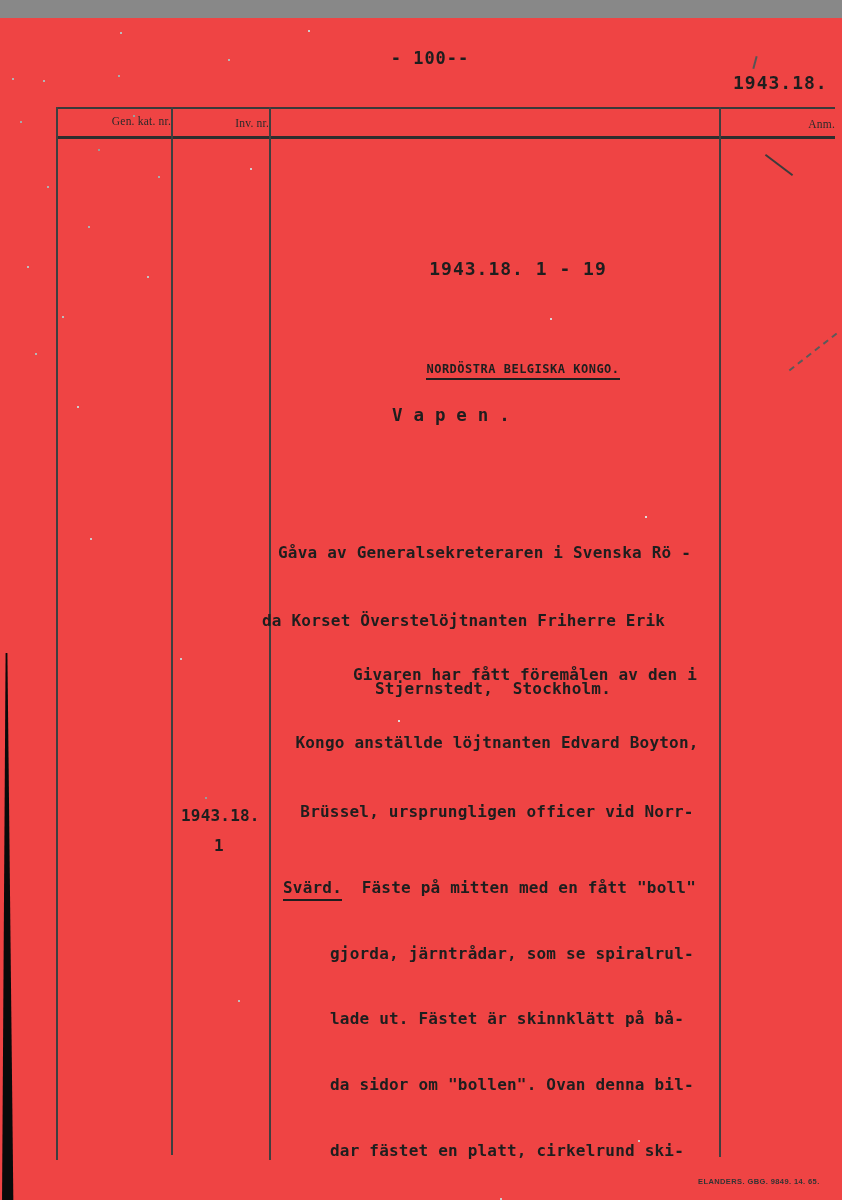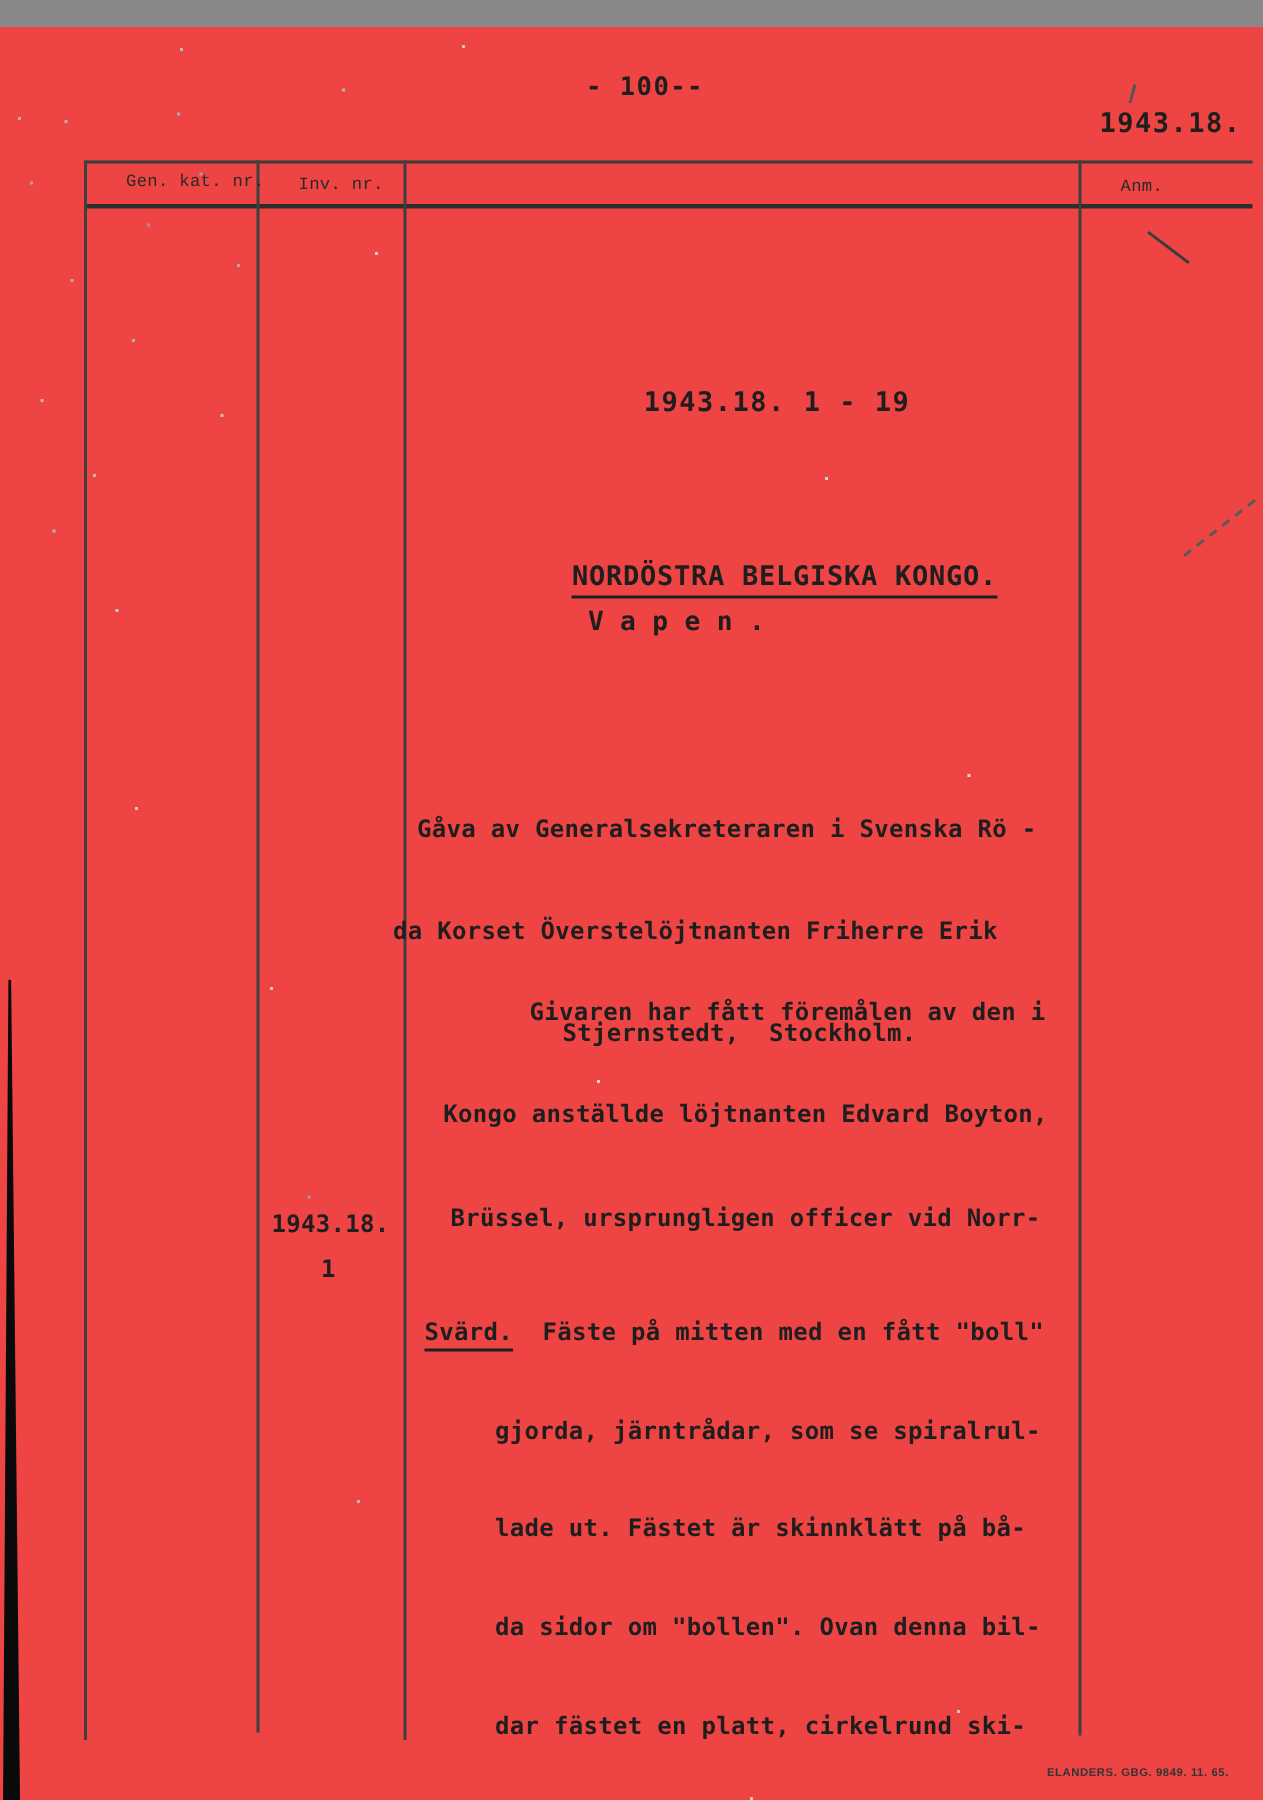--- a/index.html
+++ b/index.html
@@ -20,26 +20,25 @@
     color:#1e1e1e;
     font-size:16px;
     white-space:pre;
     letter-spacing:0.2px;
   }
   .center{text-align:center;}
   .u{border-bottom:2px solid #1e1e1e;padding-bottom:2px;}
   
   .formlabel{
     position:absolute;
-    font-family:Liberation Mono, monospace;
+    font-family:Liberation Serif, serif;
     font-size:11.5px;
     color:#2a2a2a;
-    text-align:left;
+    text-align:right;
     letter-spacing:0.2px;
-    padding-left:28px;
   }
   
   .hline{position:absolute;background:#3a3a3a;}
   .vline{position:absolute;background:#3f3f3f;}
   
   .para{position:absolute;}
   .para .ln{white-space:pre;}
   .gift .ln{line-height:30px;}
   .gift .ln.ind{padding-left:16px;}
   .gift .ln.cen{text-align:center;}
@@ -105,21 +104,21 @@
   <div class="vline" style="left:269px;top:89px;width:2px;height:1053px;"></div>
   <div class="vline" style="left:719px;top:89px;width:2px;height:1050px;"></div>
 
   <div class="formlabel" style="left:56px;top:97px;width:115px;">Gen. kat. nr.</div>
   <div class="formlabel" style="left:171px;top:99px;width:98px;">Inv. nr.</div>
   <div class="formlabel" style="left:269px;top:99px;width:450px;"></div>
   <div class="formlabel" style="left:719px;top:100px;width:116px;">Anm.</div>
 
   <div class="tw center" style="left:269px;top:240px;width:452px;font-size:18px;letter-spacing:1px;padding-left:23px;">1943.18. 1 - 19</div>
 
-  <div class="tw center" style="left:269px;top:356px;width:508px;font-size:18px;letter-spacing:0.5px;"><span class="u">NORDÖSTRA BELGISKA KONGO.</span></div>
+  <div class="tw center" style="left:269px;top:344px;width:508px;font-size:12px;letter-spacing:0.5px;"><span class="u">NORDÖSTRA BELGISKA KONGO.</span></div>
 
   <div class="tw center" style="left:269px;top:387px;width:364px;font-size:17.5px;">V a p e n .</div>
 
   <div class="para gift tw" style="left:262px;top:482px;width:462px;">
     <div class="ln ind">Gåva av Generalsekreteraren i Svenska Rö -</div>
     <div class="ln">da Korset Överstelöjtnanten Friherre Erik</div>
     <div class="ln cen">Stjernstedt,  Stockholm.</div>
   </div>
 
   <div class="para prov tw" style="left:262px;top:604px;width:470px;text-align:center;">
@@ -138,20 +137,20 @@
     <div class="ln cont">da sidor om "bollen". Ovan denna bil-</div>
     <div class="ln cont">dar fästet en platt, cirkelrund ski-</div>
     
     
     
     
     
     
   </div>
 
-  <div class="imprint" style="left:698px;top:1159px;">ELANDERS. GBG. 9849. 11. 65.</div>
+  <div class="imprint" style="left:698px;top:1159px;">ELANDERS. GBG. 9849. 14. 65.</div>
 
   <div class="edgebar"></div>
   <div class="mark-anm"></div>
   <div class="mark-dash"></div>
   <div class="mark-tick"></div>
 
 </div>
 
 </body></html>

